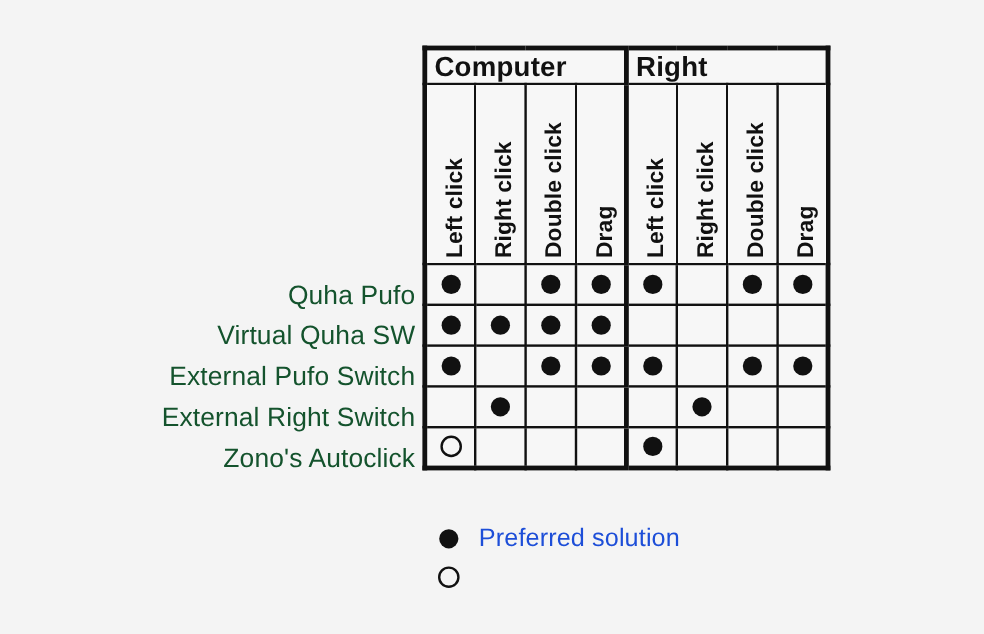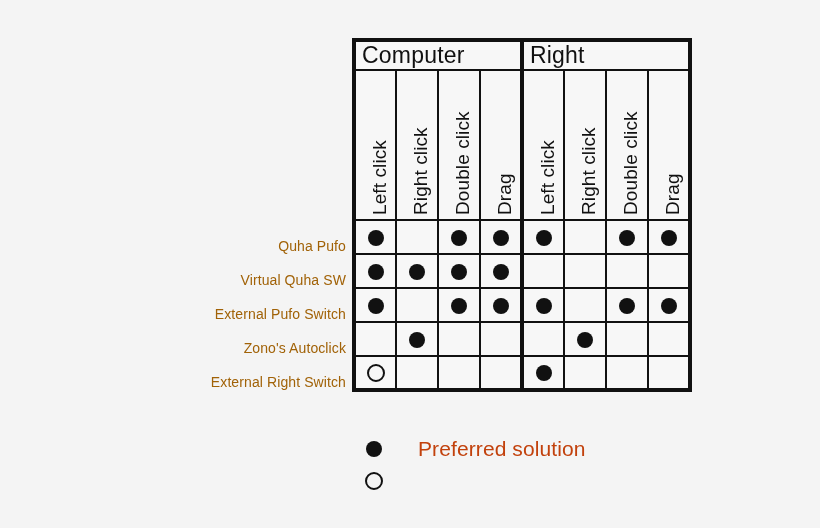--- a/index.html
+++ b/index.html
@@ -32,44 +32,44 @@
     left: 60px;
     top: 229px;
     width: 290px;
     height: 170px;
   }
   .row-label {
     height: 34px;
     line-height: 34px;
     text-align: right;
     padding-right: 4px;
-    font-size: 14px;
+    font-size: 22px;
     letter-spacing: 0.1px;
     white-space: nowrap;
-    color: #a16207;
+    color: #14532d;
   }
 
   
   #solution-table {
     position: absolute;
     left: 352px;
     top: 38px;
     border-collapse: collapse;
     table-layout: fixed;
     background: #f7f7f7;
     box-sizing: border-box;
     border: 4px solid #111111;
   }
   #solution-table td, #solution-table th {
     box-sizing: border-box;
     padding: 0;
     margin: 0;
     border: 2px solid #111111;
     background: #f7f7f7;
-    font-weight: normal;
+    font-weight: bold;
   }
 
   
   .group-header {
     height: 28px;
     font-size: 23px;
     text-align: left;
     vertical-align: middle;
     padding-left: 6px !important;
     white-space: nowrap;
@@ -144,38 +144,38 @@
     align-items: center;
     height: 32px;
   }
   .legend-swatch {
     width: 22px;
     display: flex;
     justify-content: center;
     align-items: center;
   }
   .legend-label {
-    margin-left: 33px;
+    margin-left: 14px;
     font-size: 21px;
     letter-spacing: 0.1px;
     white-space: nowrap;
-    color: #c2410c;
+    color: #1d4ed8;
   }
 </style>
 </head>
 <body>
 
 <div id="matrix-figure">
 
   <div id="row-label-column">
     <div class="row-label">Quha Pufo</div>
     <div class="row-label">Virtual Quha SW</div>
     <div class="row-label">External Pufo Switch</div>
+    <div class="row-label">External Right Switch</div>
     <div class="row-label">Zono's Autoclick</div>
-    <div class="row-label">External Right Switch</div>
   </div>
 
   <table id="solution-table">
     <thead>
       <tr>
         <th class="group-header" colspan="4">Computer</th>
         <th class="group-header group-sep-left" colspan="4">Right</th>
       </tr>
       <tr>
         <th class="action-header">

